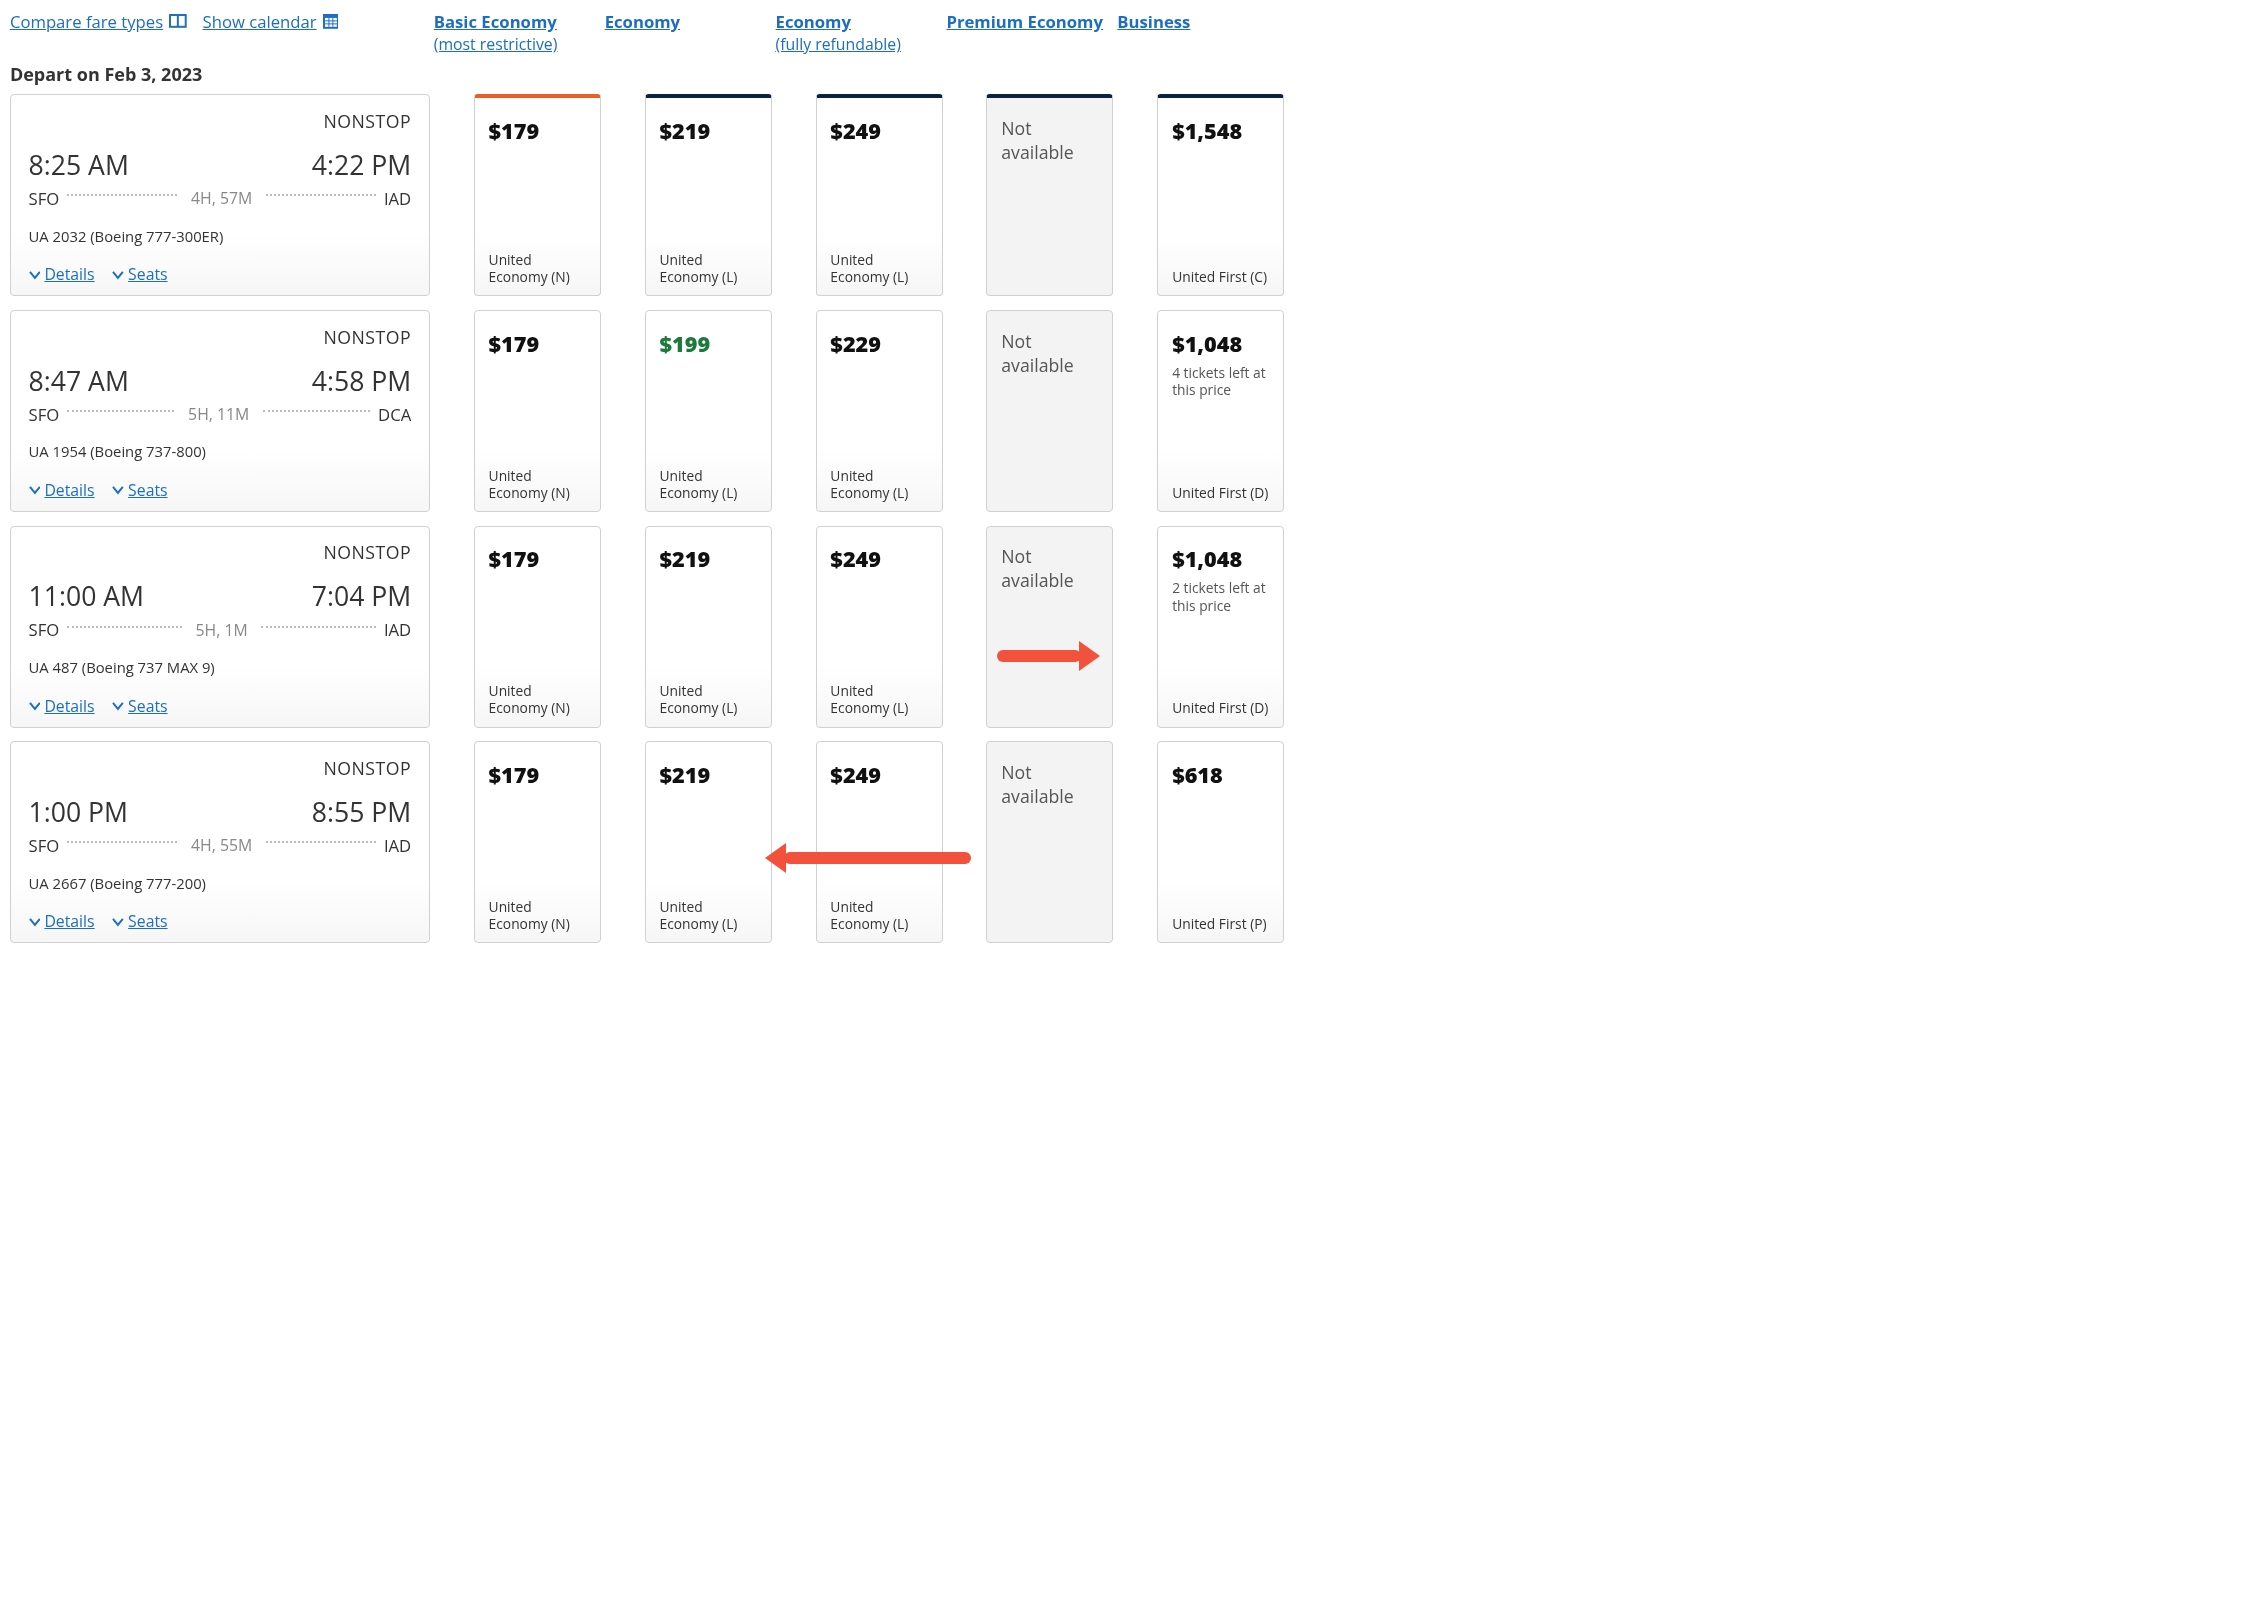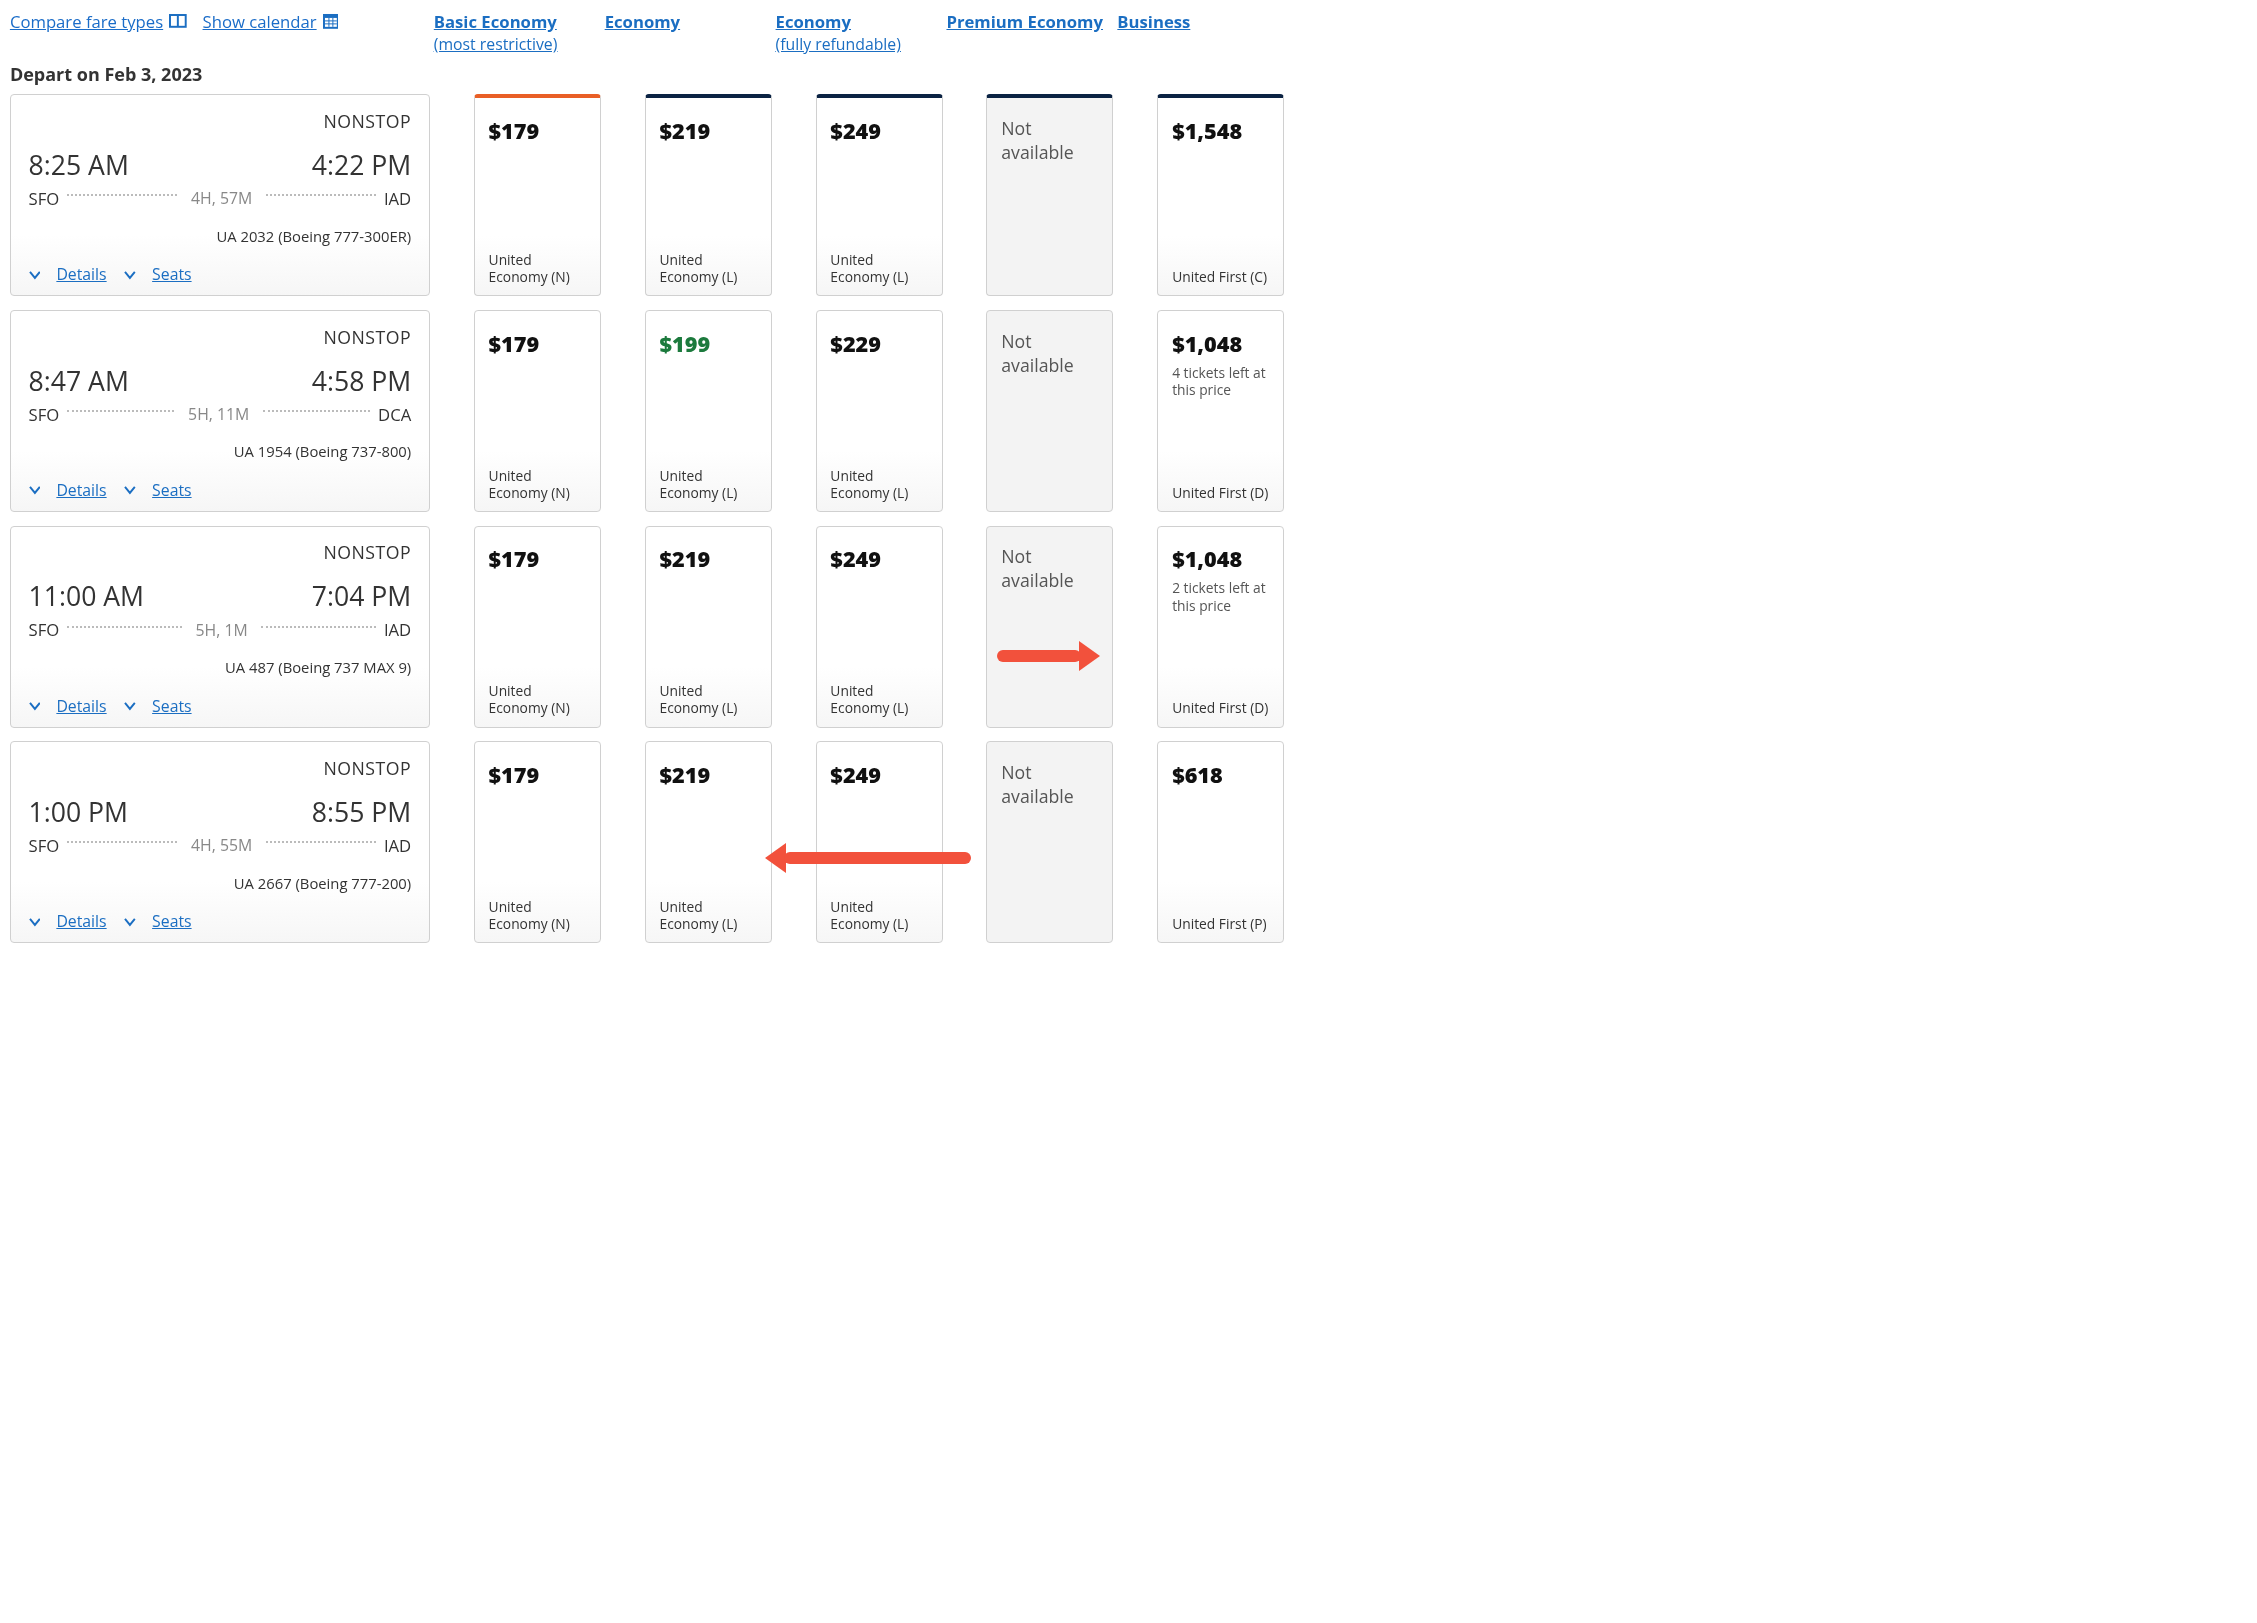--- a/index.html
+++ b/index.html
@@ -18,23 +18,23 @@
     border: 1px solid #d0d0d0; border-radius: 4px; padding: 13.8px 17.7px 9.9px 17.7px;
     background: linear-gradient(#fff 70%, #f6f6f6);
     min-height: 197px; position: relative;
   }
   .stops { text-align: right; font-size: 17.7px; font-weight: 400; letter-spacing: 0.5px; color: #333; }
   .times { display: flex; justify-content: space-between; align-items: baseline; margin-top: 13.8px; font-size: 26.6px; color: #333; font-weight: 400; }
   .codes { display: flex; align-items: center; margin-top: 3.9px; font-size: 16.7px; color: #333; }
   .codes .code { font-weight: 400; }
   .dotline { flex: 1; border-bottom: 2px dotted #bbb; margin: 0 7.9px; position: relative; top: -3px; }
   .duration { font-size: 15.8px; color: #888; padding: 0 5.9px; white-space: nowrap; }
-  .airline { font-size: 14.8px; color: #333; margin-top: 15.8px; text-align: right; }
+  .airline { font-size: 14.8px; color: #333; margin-top: 15.8px; }
   .links { display: flex; gap: 17.7px; margin-top: 17.7px; font-size: 15.8px; }
-  .dlink { color: #1b6ec2; text-decoration: underline; cursor: pointer; display: inline-flex; align-items: center; gap: 16px; }
+  .dlink { color: #1b6ec2; text-decoration: underline; cursor: pointer; display: inline-flex; align-items: center; gap: 4px; }
   .chev { width: 11.8px; height: 11.8px; }
   .fare-cell {
     border: 1px solid #d0d0d0; border-radius: 3.9px; padding: 17.7px 13.8px 9.9px 13.8px;
     background: linear-gradient(#fff 70%, #f6f6f6);
     display: flex; flex-direction: column; justify-content: space-between;
     min-height: 197px; cursor: pointer; margin-left: 40px;
   }
   .fare-cell.topbar-orange { border-top: 4.9px solid #e95f26; }
   .fare-cell.topbar-navy   { border-top: 4.9px solid #0b2343; }
   .fare-cell.na { background: #f3f3f3; color: #666; cursor: default; }

